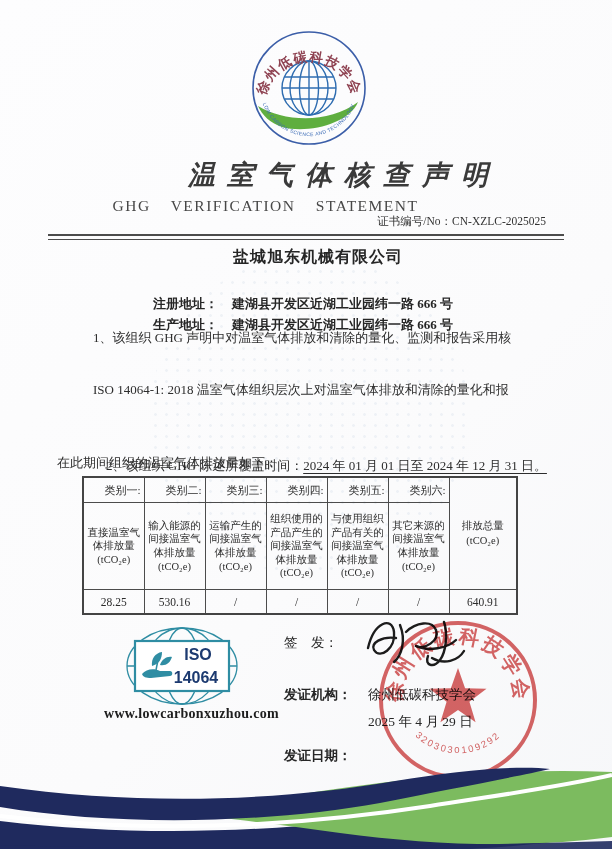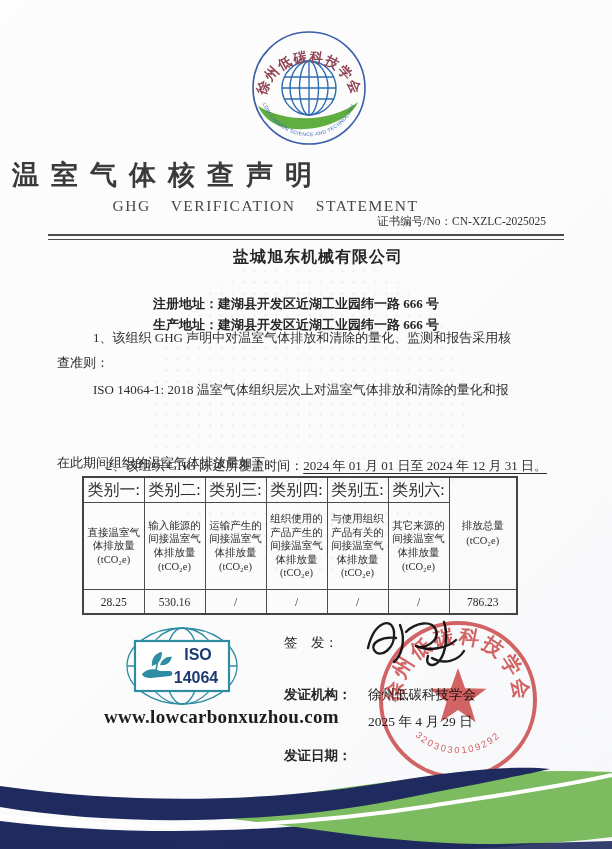--- a/index.html
+++ b/index.html
@@ -10,43 +10,43 @@
     font-family:"Liberation Serif","DejaVu Serif",serif;
     color:#2d2d2d;
   }
   .abs{position:absolute;}
   
   .watermark{
     left:150px;top:255px;width:320px;height:320px;border-radius:50%;
     background-image:radial-gradient(#9fb4cf 1.2px, transparent 1.6px);
     background-size:11px 11px;opacity:0.13;
   }
-  .title-cn{left:0;top:157px;width:500px;text-align:left;font-size:27px;font-weight:bold;
-    letter-spacing:12px;text-indent:12px;color:#3a3a3a;}
+  .title-cn{left:0;top:157px;width:500px;text-align:right;font-size:27px;font-weight:bold;
+    letter-spacing:12px;text-indent:12px;color:#3a3a3a;font-style:italic;}
   .title-en{left:0;top:197px;width:531px;text-align:center;font-size:15.5px;color:#474747;
     word-spacing:15px;letter-spacing:1.5px;}
   .cert-line{right:66px;top:214px;font-size:11.5px;color:#333;}
   .dbl-rule{left:48px;top:234px;width:516px;height:3px;border-top:2px solid #4c4c4c;border-bottom:1px solid #4c4c4c;}
   .company{left:0;top:247px;width:612px;text-align:center;font-size:16px;font-weight:bold;letter-spacing:1px;color:#262626;margin-left:12px;}
   .addr{left:140px;font-size:13px;font-weight:bold;color:#262626;white-space:pre;}
-  .addr .lbl{}
+  .addr .lbl{margin-right:14px;}
   .para{left:57px;width:502px;font-size:13px;color:#2d2d2d;white-space:pre;}
   .indent{padding-left:36px;}
   .bold{font-weight:normal;}
   .uline{text-decoration:underline;text-underline-offset:3px;}
   
   .ghg-table{left:82px;top:476px;border-collapse:collapse;table-layout:fixed;background:transparent;}
   .ghg-table td{border:1px solid #4c4c4c;text-align:center;vertical-align:middle;
     font-family:"Liberation Serif","DejaVu Serif",serif;color:#2b2b2b;padding:1px 3px;}
   .ghg-table{border:2px solid #444;}
-  .ghg-table .hd{height:22px;font-size:16px;text-align:center;}
+  .ghg-table .hd{height:22px;font-size:11px;text-align:right;}
   .ghg-table .desc-cell{height:84px;font-size:10.5px;line-height:1.3;}
   .ghg-table .val{height:21px;font-size:11.5px;}
   .ghg-table .total-cell{font-size:10.5px;line-height:1.4;margin-left:36px;}
-  .website{left:104px;top:706px;font-size:19px;font-weight:bold;letter-spacing:0.3px;color:#1d1d1d;}
+  .website{left:104px;top:706px;font-size:14px;font-weight:bold;letter-spacing:0.3px;color:#1d1d1d;}
   .sig-label{left:284px;top:634px;font-size:13.5px;font-weight:normal;white-space:pre;color:#262626;}
   .issue-label{left:284px;font-size:13.5px;font-weight:bold;color:#262626;}
   .issue-val{font-size:13.5px;color:#262626;}
   .stamp-svg{mix-blend-mode:multiply;}
 </style>
 </head>
 <body>
 
 <div class="page">
 
@@ -85,21 +85,20 @@
 
   <div class="abs company">盐城旭东机械有限公司</div>
   <div class="abs addr" style="top:279px;">
     <span class="lbl">注册地址：</span><span>建湖县开发区近湖工业园纬一路 666 号</span>
   </div>
   <div class="abs addr" style="top:300px;">
     <span class="lbl">生产地址：</span><span>建湖县开发区近湖工业园纬一路 666 号</span>
   </div>
 
   <div class="abs para indent" style="top:329px;">1、该组织 GHG 声明中对温室气体排放和清除的量化、监测和报告采用核</div>
-  <div class="abs para" style="top:354px;">查准则：</div>
   <div class="abs para indent" style="top:381px;">ISO 14064-1: 2018 温室气体组织层次上对温室气体排放和清除的量化和报</div>
   <div class="abs para indent" style="top:441px;font-family:Liberation Serif, serif;">
     <span>2、该组织 GHG 陈述所覆盖时间：</span><span class="uline">2024 年 01 月 01 日至 2024 年 12 月 31 日。</span>
   </div>
   <div class="abs para bold" style="top:454px;">在此期间组织的温室气体排放量如下：</div>
 
   <table class="abs ghg-table">
     <colgroup>
       <col style="width:61px">
         <col style="width:61px">
@@ -148,21 +147,21 @@
         <div>(tCO₂e)</div>
       </td>
     </tr>
     <tr>
       <td class="val">28.25</td>
       <td class="val">530.16</td>
       <td class="val">/</td>
       <td class="val">/</td>
       <td class="val">/</td>
       <td class="val">/</td>
-      <td class="val">786.23</td>
+      <td class="val">640.91</td>
     </tr>
   </tbody>
     </table>
 
   <svg class="abs" style="left:118px;top:622px;" width="132" height="92" viewBox="0 0 132 92">
     <defs>
         <clipPath id="isoClip">
           <ellipse cx="64" cy="44" rx="55" ry="38"></ellipse>
         </clipPath>
       </defs>

